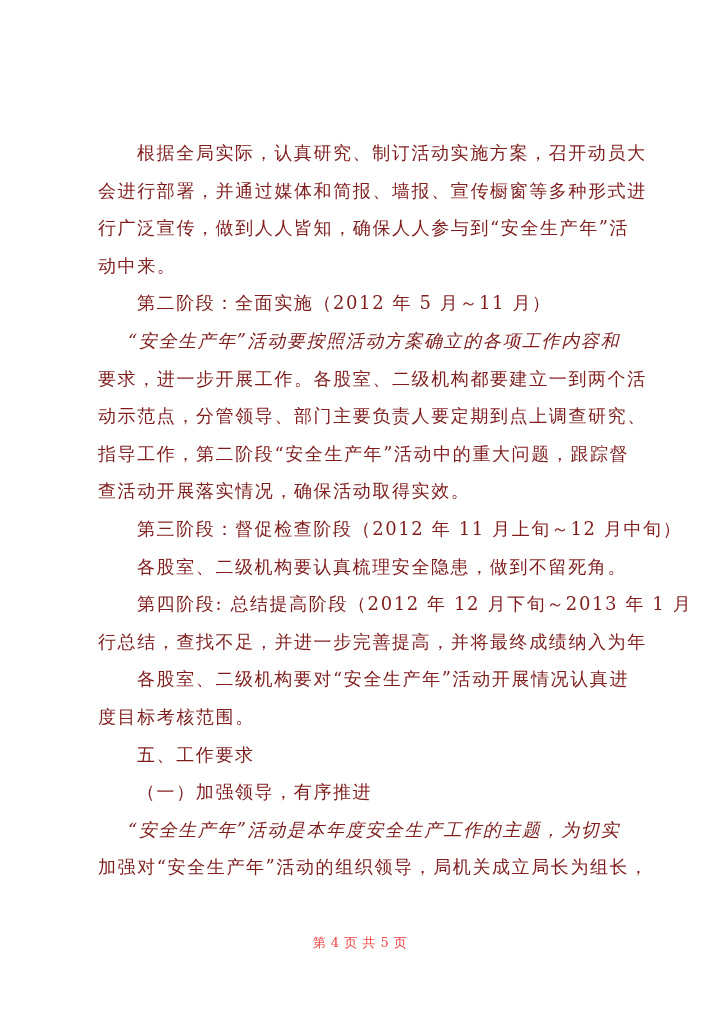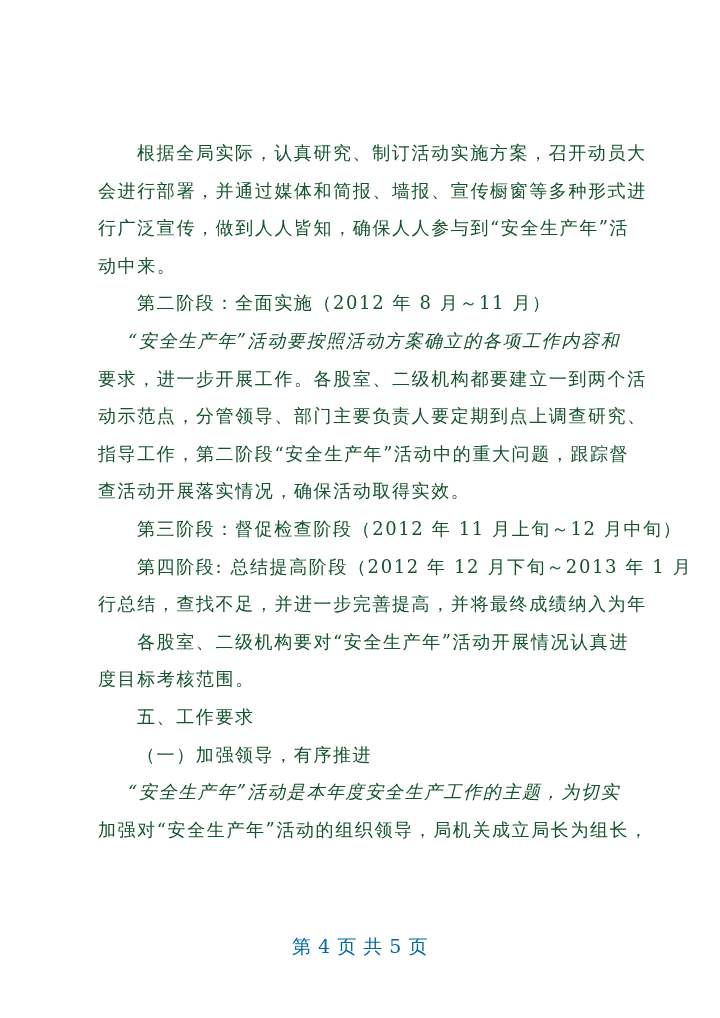--- a/index.html
+++ b/index.html
@@ -27,56 +27,57 @@
     left: 98px;
     top: 134px;
     width: 532px;
   }
   .line {
     height: 37.6px;
     line-height: 37.6px;
     font-size: 18px;
     letter-spacing: 1.6px;
     white-space: nowrap;
-    color: #14532d;
+    color: #7f1d1d;
   }
   .indent {
     padding-left: 39px;
   }
   .indent-sm {
     padding-left: 30px;
     font-style: italic;
   }
   .footer {
     position: absolute;
     top: 934px;
     left: 0;
     width: 720px;
     text-align: center;
-    font-size: 19px;
-    color: #0369a1;
+    font-size: 13px;
+    color: #ef4444;
     letter-spacing: 0.5px;
   }
 </style>
 </head>
 <body>
 
 <div class="page">
   <div class="body-text">
     <div class="line indent">根据全局实际，认真研究、制订活动实施方案，召开动员大</div>
     <div class="line">会进行部署，并通过媒体和简报、墙报、宣传橱窗等多种形式进</div>
     <div class="line">行广泛宣传，做到人人皆知，确保人人参与到“安全生产年”活</div>
     <div class="line">动中来。</div>
-    <div class="line indent">第二阶段：全面实施（2012 年 8 月～11 月）</div>
+    <div class="line indent">第二阶段：全面实施（2012 年 5 月～11 月）</div>
     <div class="line indent-sm">“安全生产年”活动要按照活动方案确立的各项工作内容和</div>
     <div class="line">要求，进一步开展工作。各股室、二级机构都要建立一到两个活</div>
     <div class="line">动示范点，分管领导、部门主要负责人要定期到点上调查研究、</div>
     <div class="line">指导工作，第二阶段“安全生产年”活动中的重大问题，跟踪督</div>
     <div class="line">查活动开展落实情况，确保活动取得实效。</div>
     <div class="line indent">第三阶段：督促检查阶段（2012 年 11 月上旬～12 月中旬）</div>
+    <div class="line indent">各股室、二级机构要认真梳理安全隐患，做到不留死角。</div>
     <div class="line indent">第四阶段: 总结提高阶段（2012 年 12 月下旬～2013 年 1 月</div>
     <div class="line">行总结，查找不足，并进一步完善提高，并将最终成绩纳入为年</div>
     <div class="line indent">各股室、二级机构要对“安全生产年”活动开展情况认真进</div>
     <div class="line">度目标考核范围。</div>
     <div class="line indent">五、工作要求</div>
     <div class="line indent">（一）加强领导，有序推进</div>
     <div class="line indent-sm">“安全生产年”活动是本年度安全生产工作的主题，为切实</div>
     <div class="line">加强对“安全生产年”活动的组织领导，局机关成立局长为组长，</div>
   </div>
 

